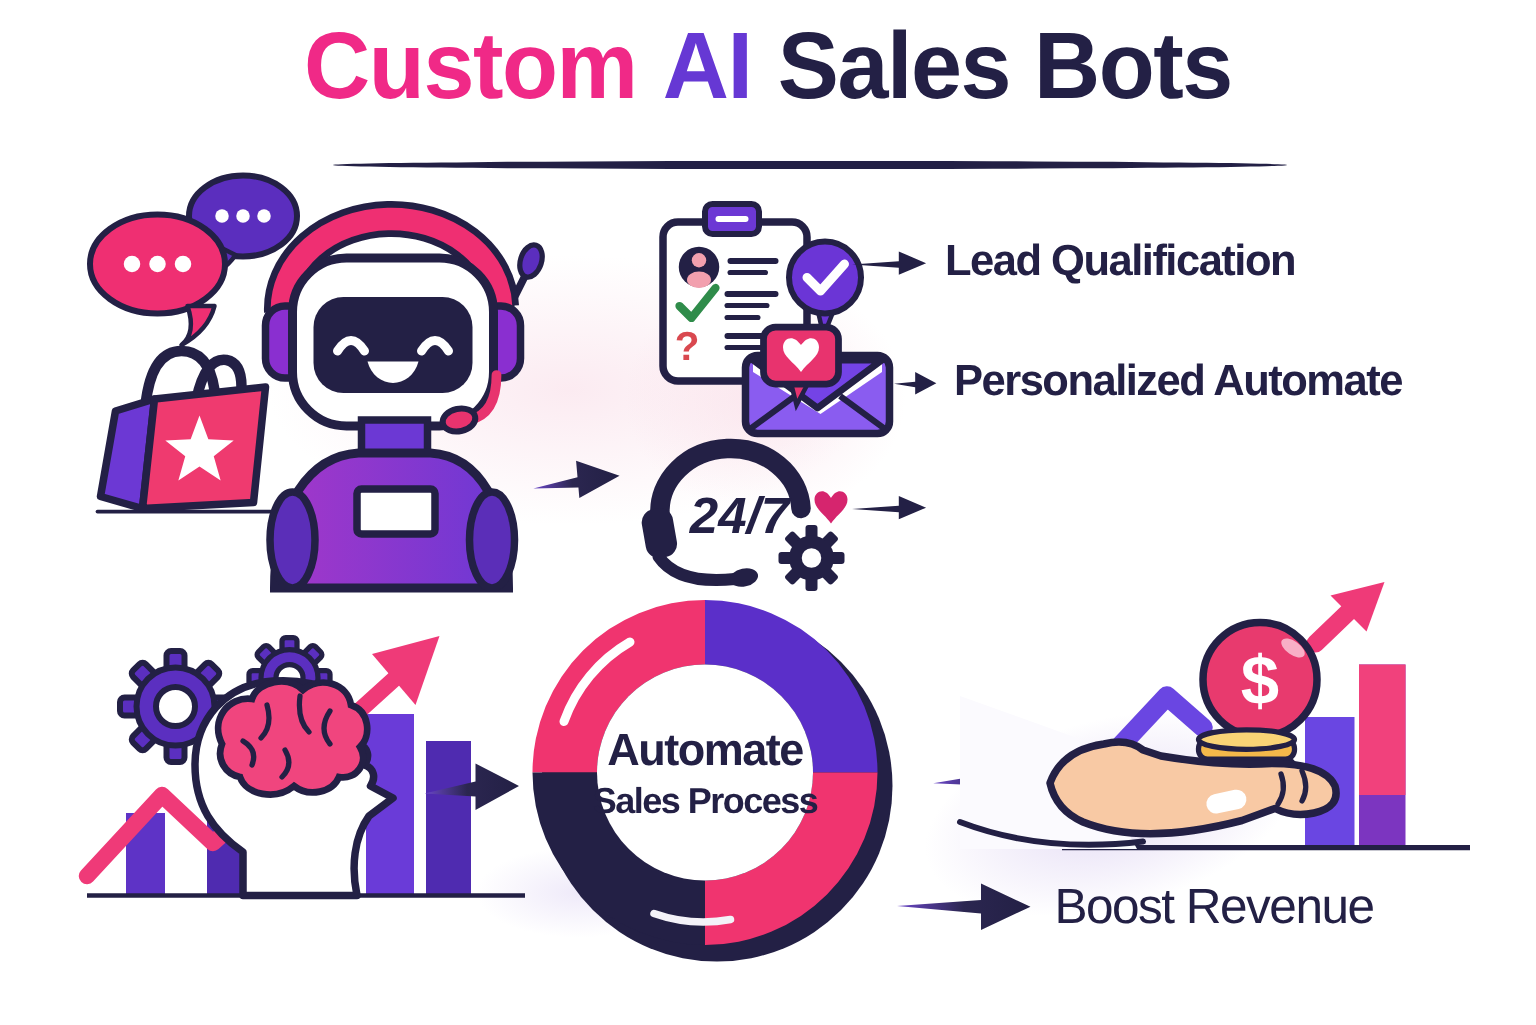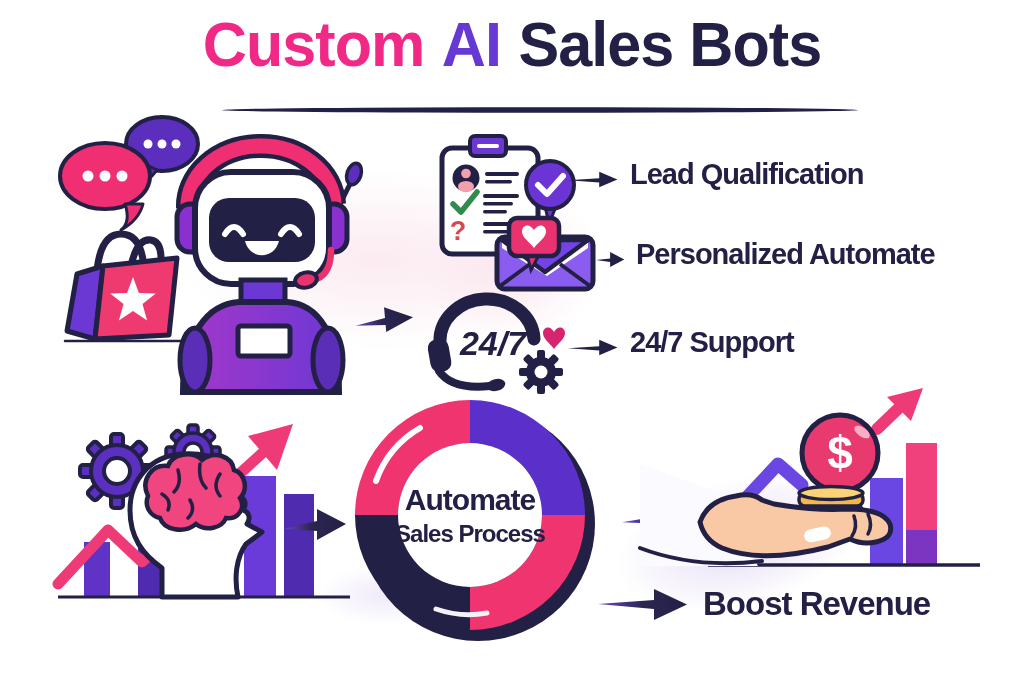--- a/index.html
+++ b/index.html
@@ -25,27 +25,27 @@
   .svg-robot{left:55px;top:108px;}
   .svg-checklist{left:425px;top:128px;}
   .svg-support{left:424px;top:295px;}
   .svg-brain{left:50px;top:392px;}
   .svg-donut{left:345px;top:392px;}
   .svg-hand{left:640px;top:372px;}
   .arr-robot{left:355px;top:301px;transform:rotate(-5deg);}
   .arr-brain{left:283px;top:502px;}
   .arr-hand{left:622px;top:498px;transform:rotate(-3deg);}
 
-  .feature-row{position:absolute;display:flex;align-items:flex-end;gap:10px;}
+  .feature-row{position:absolute;display:flex;align-items:center;gap:10px;}
   .row-1{left:568px;top:158px;}
   .row-2{left:596px;top:238px;}
   .row-3{left:568px;top:326px;}
   .row-boost{left:598px;top:585px;gap:13px;}
   .feature-label{font-size:29px;font-weight:bold;color:#232045;letter-spacing:-1px;white-space:nowrap;}
-  .boost-label{font-size:33px;font-weight:bold;color:#232045;letter-spacing:-1px;white-space:nowrap;}
+  .boost-label{font-size:33px;font-weight:normal;color:#232045;letter-spacing:-1px;white-space:nowrap;}
 
   svg text{font-family:"Liberation Sans",sans-serif;font-weight:bold;}
   .donut-t1{font-size:30px;fill:#232045;letter-spacing:-1px;}
   .donut-t2{font-size:24px;fill:#232045;letter-spacing:-1px;}
 </style>
 </head>
 <body>
 
 <div class="stage">
 
@@ -190,21 +190,20 @@
   <div class="feature-row row-2">
     <svg width="30" height="24" viewBox="0 0 34 24">
       <polygon points="0,13 16,11.5 16,4 32,12.5 16,21 16,15.5" fill="#232045"></polygon>
     </svg>
     <div class="feature-label">Personalized Automate</div>
   </div>
   <div class="feature-row row-3">
     <svg width="52" height="24" viewBox="0 0 60 24">
       <polygon points="0,13.5 36,11 36,3.5 57,12.5 36,21.5 36,16" fill="#232045"></polygon>
     </svg>
-    <div class="feature-label">24/7 Support</div>
   </div>
 
   <svg class="abs svg-brain" width="310" height="212" viewBox="0 0 310 212">
     <g>
       <g fill="#5B2FC0" stroke="#232045" stroke-width="4">
         <rect x="61" y="42" width="12" height="14" rx="3"></rect>
         <rect x="61" y="42" width="12" height="14" rx="3" transform="rotate(45 67 79)"></rect>
         <rect x="61" y="42" width="12" height="14" rx="3" transform="rotate(90 67 79)"></rect>
         <rect x="61" y="42" width="12" height="14" rx="3" transform="rotate(135 67 79)"></rect>
         <rect x="61" y="42" width="12" height="14" rx="3" transform="rotate(180 67 79)"></rect>

